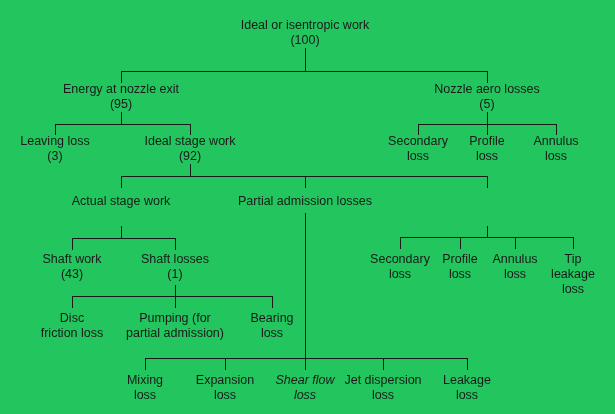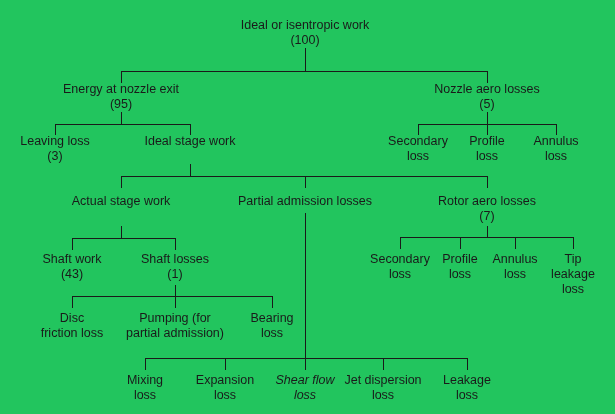--- a/index.html
+++ b/index.html
@@ -101,20 +101,21 @@
     <span class="l2">(5)</span>
   </div>
 
   <div class="node" style="left:55px;top:134px;">
     <span class="l1">Leaving loss</span>
     <span class="l2">(3)</span>
   </div>
 
   <div class="node" style="left:190px;top:134px;">
     <span class="l1">Ideal stage work</span>
+    <span class="l2">(92)</span>
   </div>
 
   <div class="node" style="left:418px;top:134px;">
     <span class="l1">Secondary</span>
     <span class="l2">loss</span>
   </div>
 
   <div class="node" style="left:487px;top:134px;">
     <span class="l1">Profile</span>
     <span class="l2">loss</span>
@@ -126,24 +127,20 @@
   </div>
 
   <div class="node" style="left:121px;top:194px;">
     <span class="l1">Actual stage work</span>
   </div>
 
   <div class="node" style="left:305px;top:194px;">
     <span class="l1">Partial admission losses</span>
   </div>
 
-  <div class="node" style="left:487px;top:194px;">
-    <span class="l1">Rotor aero losses</span>
-    <span class="l2">(7)</span>
-  </div>
 
   <div class="node" style="left:72px;top:252px;">
     <span class="l1">Shaft work</span>
     <span class="l2">(43)</span>
   </div>
 
   <div class="node" style="left:175px;top:252px;">
     <span class="l1">Shaft losses</span>
     <span class="l2">(1)</span>
   </div>

